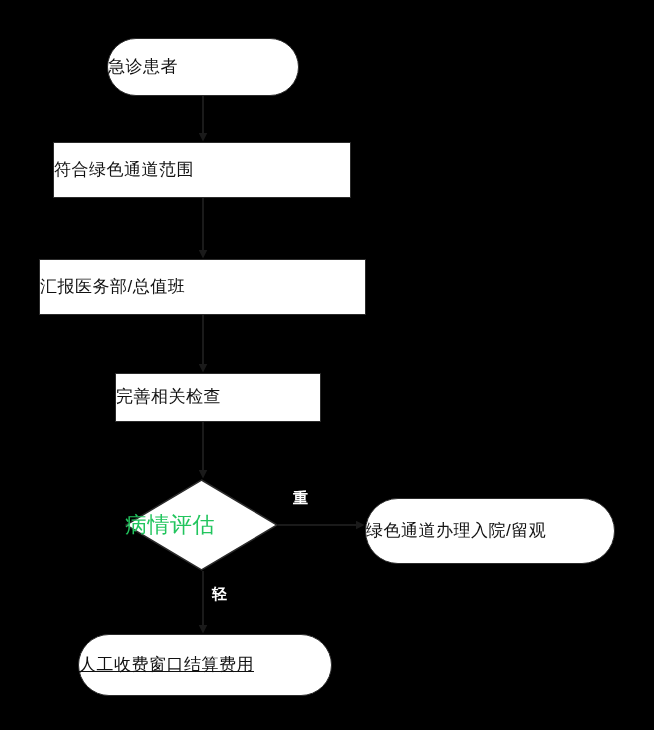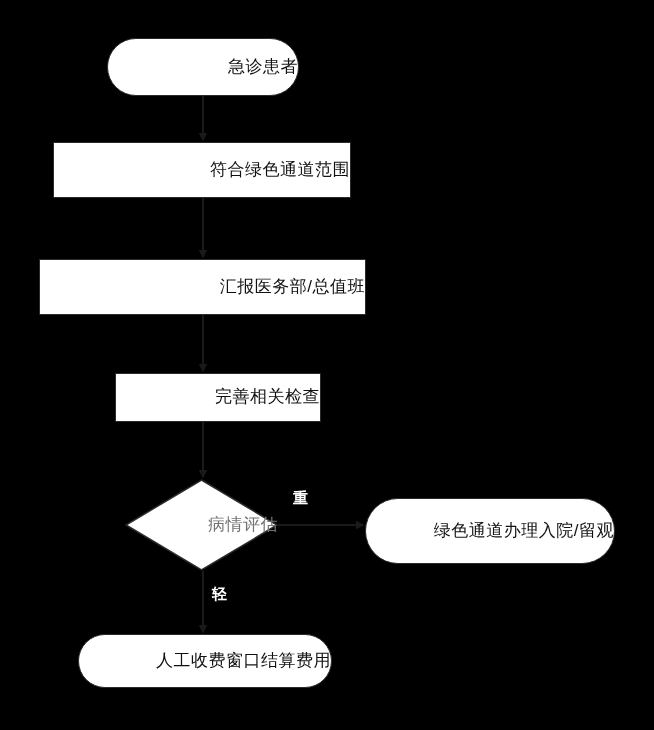--- a/index.html
+++ b/index.html
@@ -21,21 +21,21 @@
     height: 730px;
   }
   .node {
     position: absolute;
     box-sizing: border-box;
     background: #ffffff;
     border: 1px solid #2b2b2b;
     color: #111111;
     display: flex;
     align-items: center;
-    justify-content: flex-end;
+    justify-content: flex-start;
     text-align: center;
     font-size: 17px;
     line-height: 1.2;
     letter-spacing: 0.5px;
     white-space: nowrap;
   }
   .node.terminator {
     border-radius: 999px;
   }
   .node.process {
@@ -47,22 +47,22 @@
   }
   .decision-shape {
     position: absolute;
     left: 0; top: 0;
     width: 100%;
     height: 100%;
   }
   .decision-label {
     position: relative;
     z-index: 2;
-    font-size: 17px;
-    color: #737373;
+    font-size: 22px;
+    color: #22c55e;
     letter-spacing: 0.5px;
   }
   .edge-label {
     position: absolute;
     color: #ffffff;
     font-size: 15px;
     font-weight: bold;
     letter-spacing: 0.5px;
     white-space: nowrap;
   }
@@ -115,20 +115,20 @@
     <svg class="decision-shape" viewBox="0 0 153 92" preserveAspectRatio="none">
       <polygon points="76.5,1 152,46 76.5,91 1,46" fill="#ffffff" stroke="#2b2b2b" stroke-width="1.5"></polygon>
     </svg>
     <span class="decision-label">病情评估</span>
   </div>
 
   <div class="node terminator" style="left:365px; top:498px; width:250px; height:66px;">
     <span>绿色通道办理入院/留观</span>
   </div>
 
-  <div class="node terminator" style="left:78px; top:634px; width:254px; height:54px;">
+  <div class="node terminator" style="left:78px; top:634px; width:254px; height:62px;text-decoration:underline;">
     <span>人工收费窗口结算费用</span>
   </div>
 
   <div class="edge-label" style="left:293px; top:489px;">重</div>
   <div class="edge-label" style="left:212px; top:585px;">轻</div>
 
 </div>
 
 </body></html>

